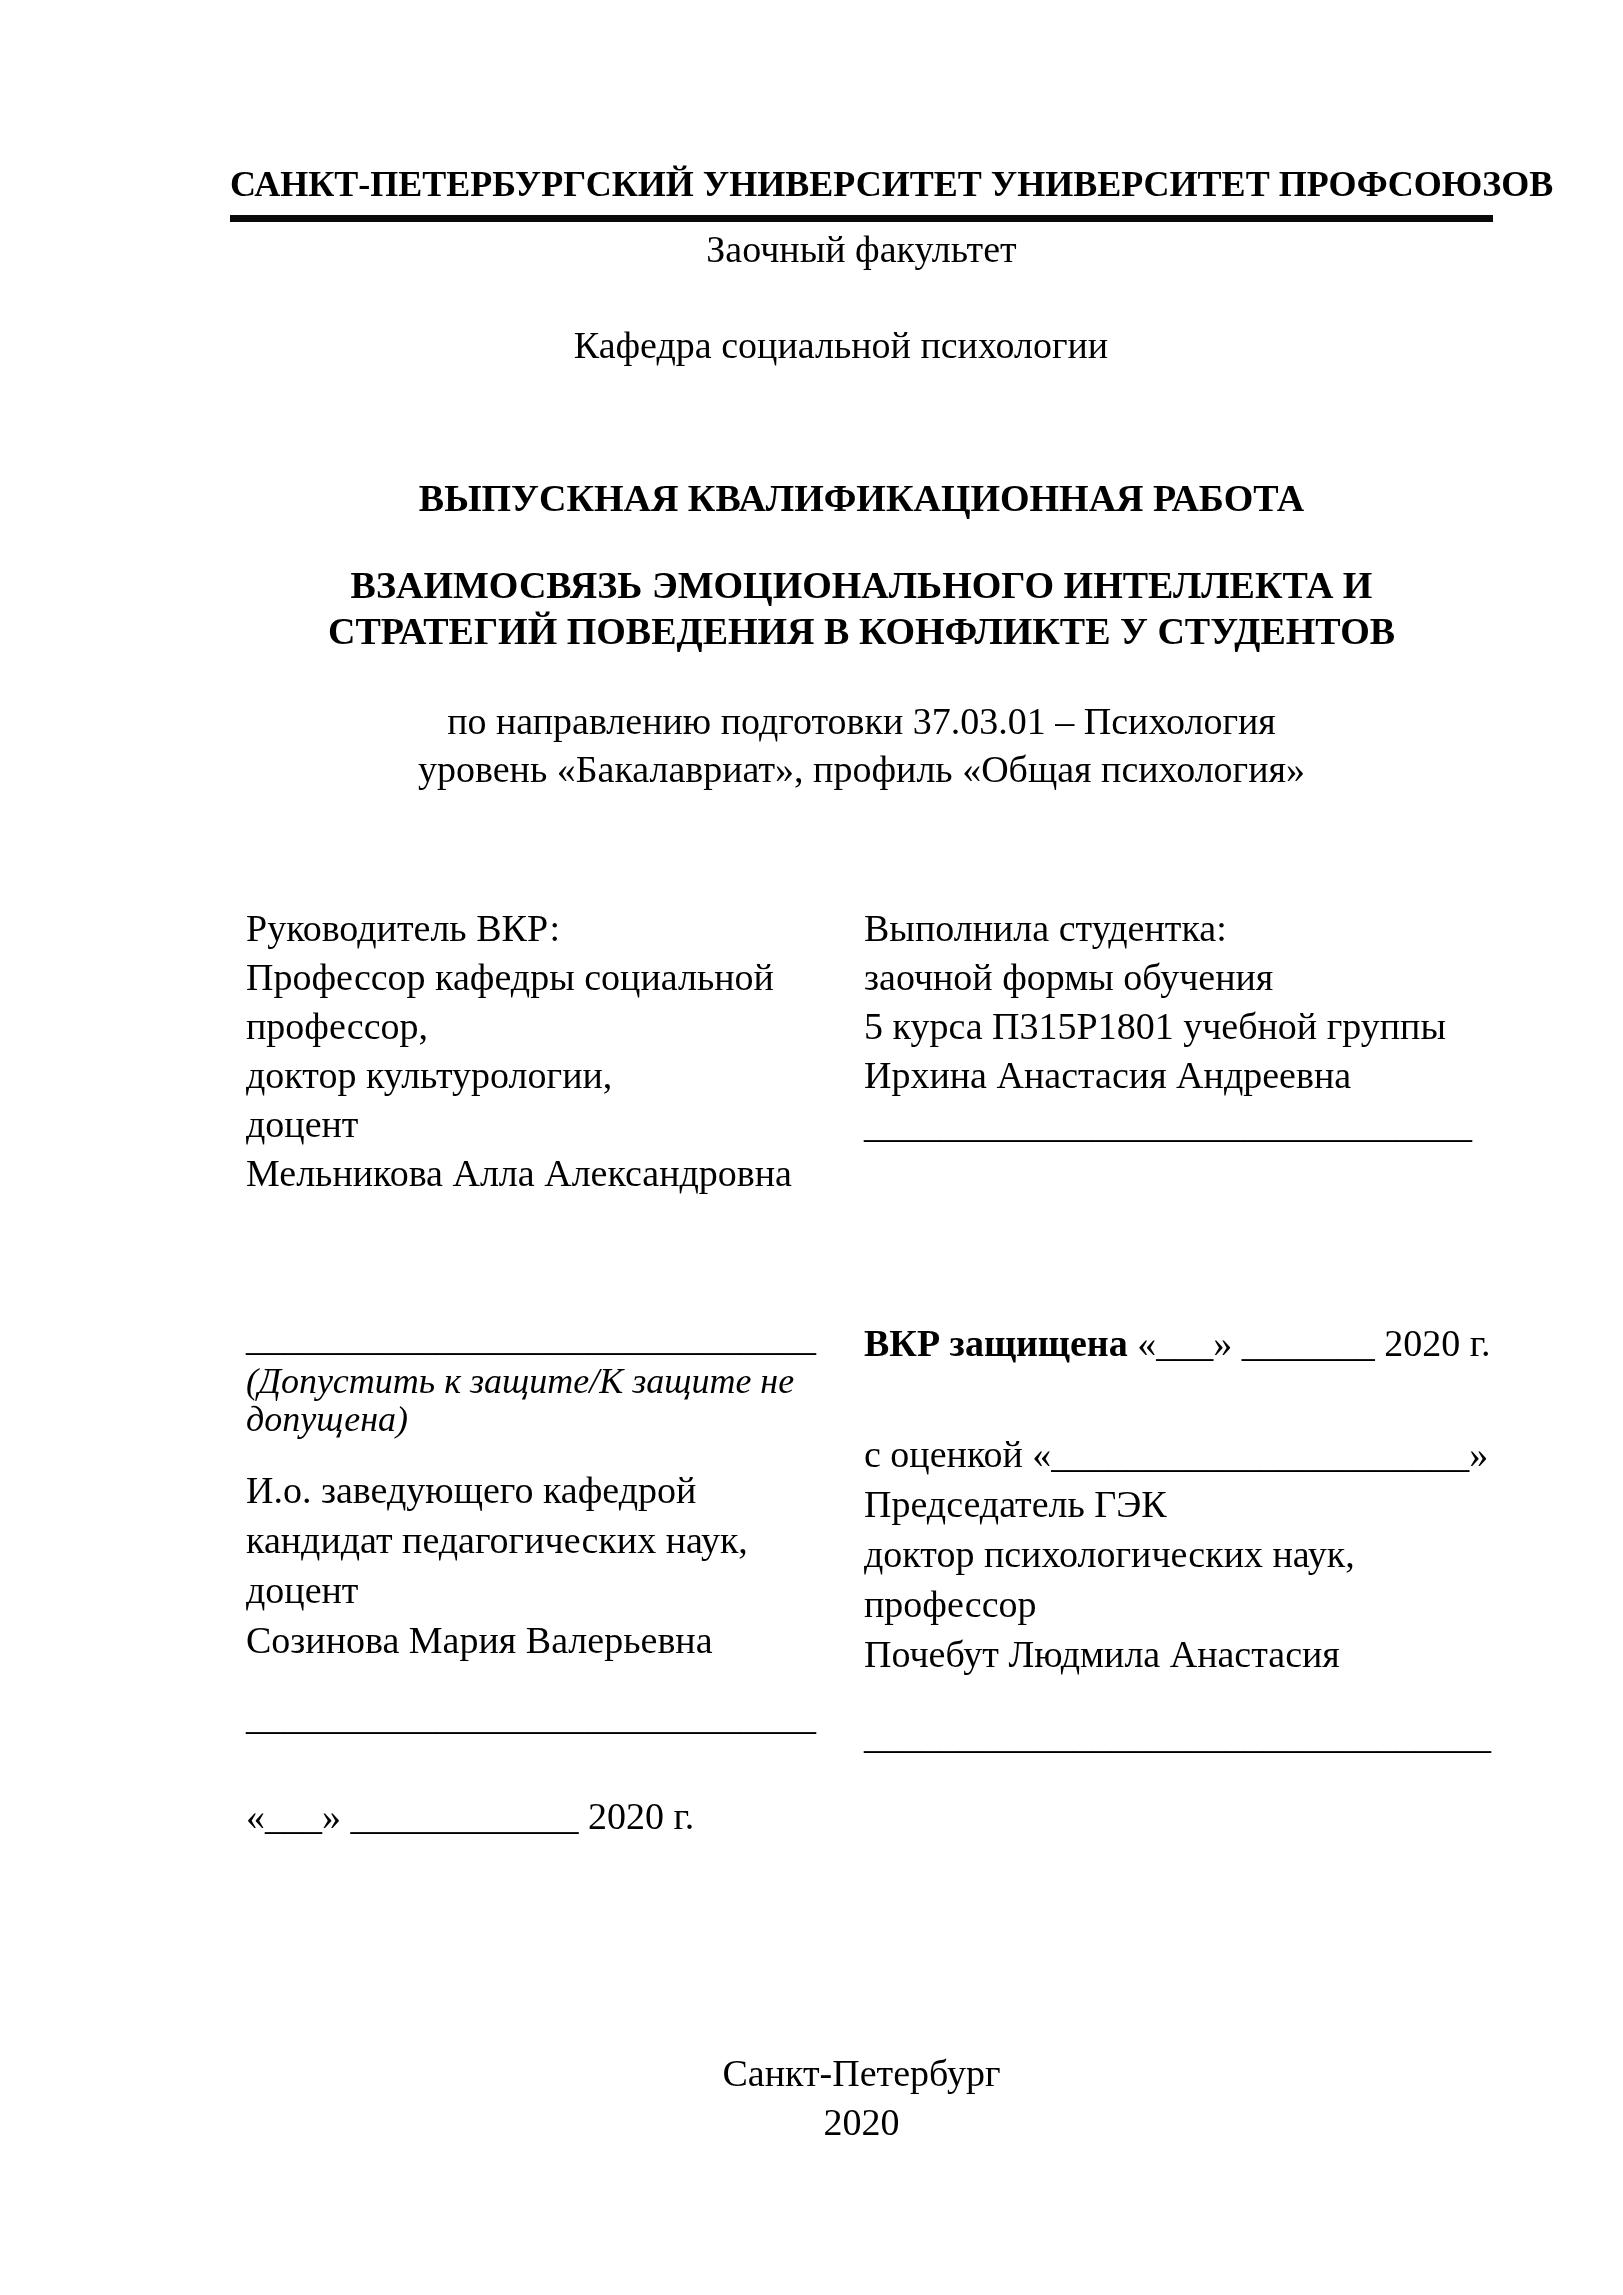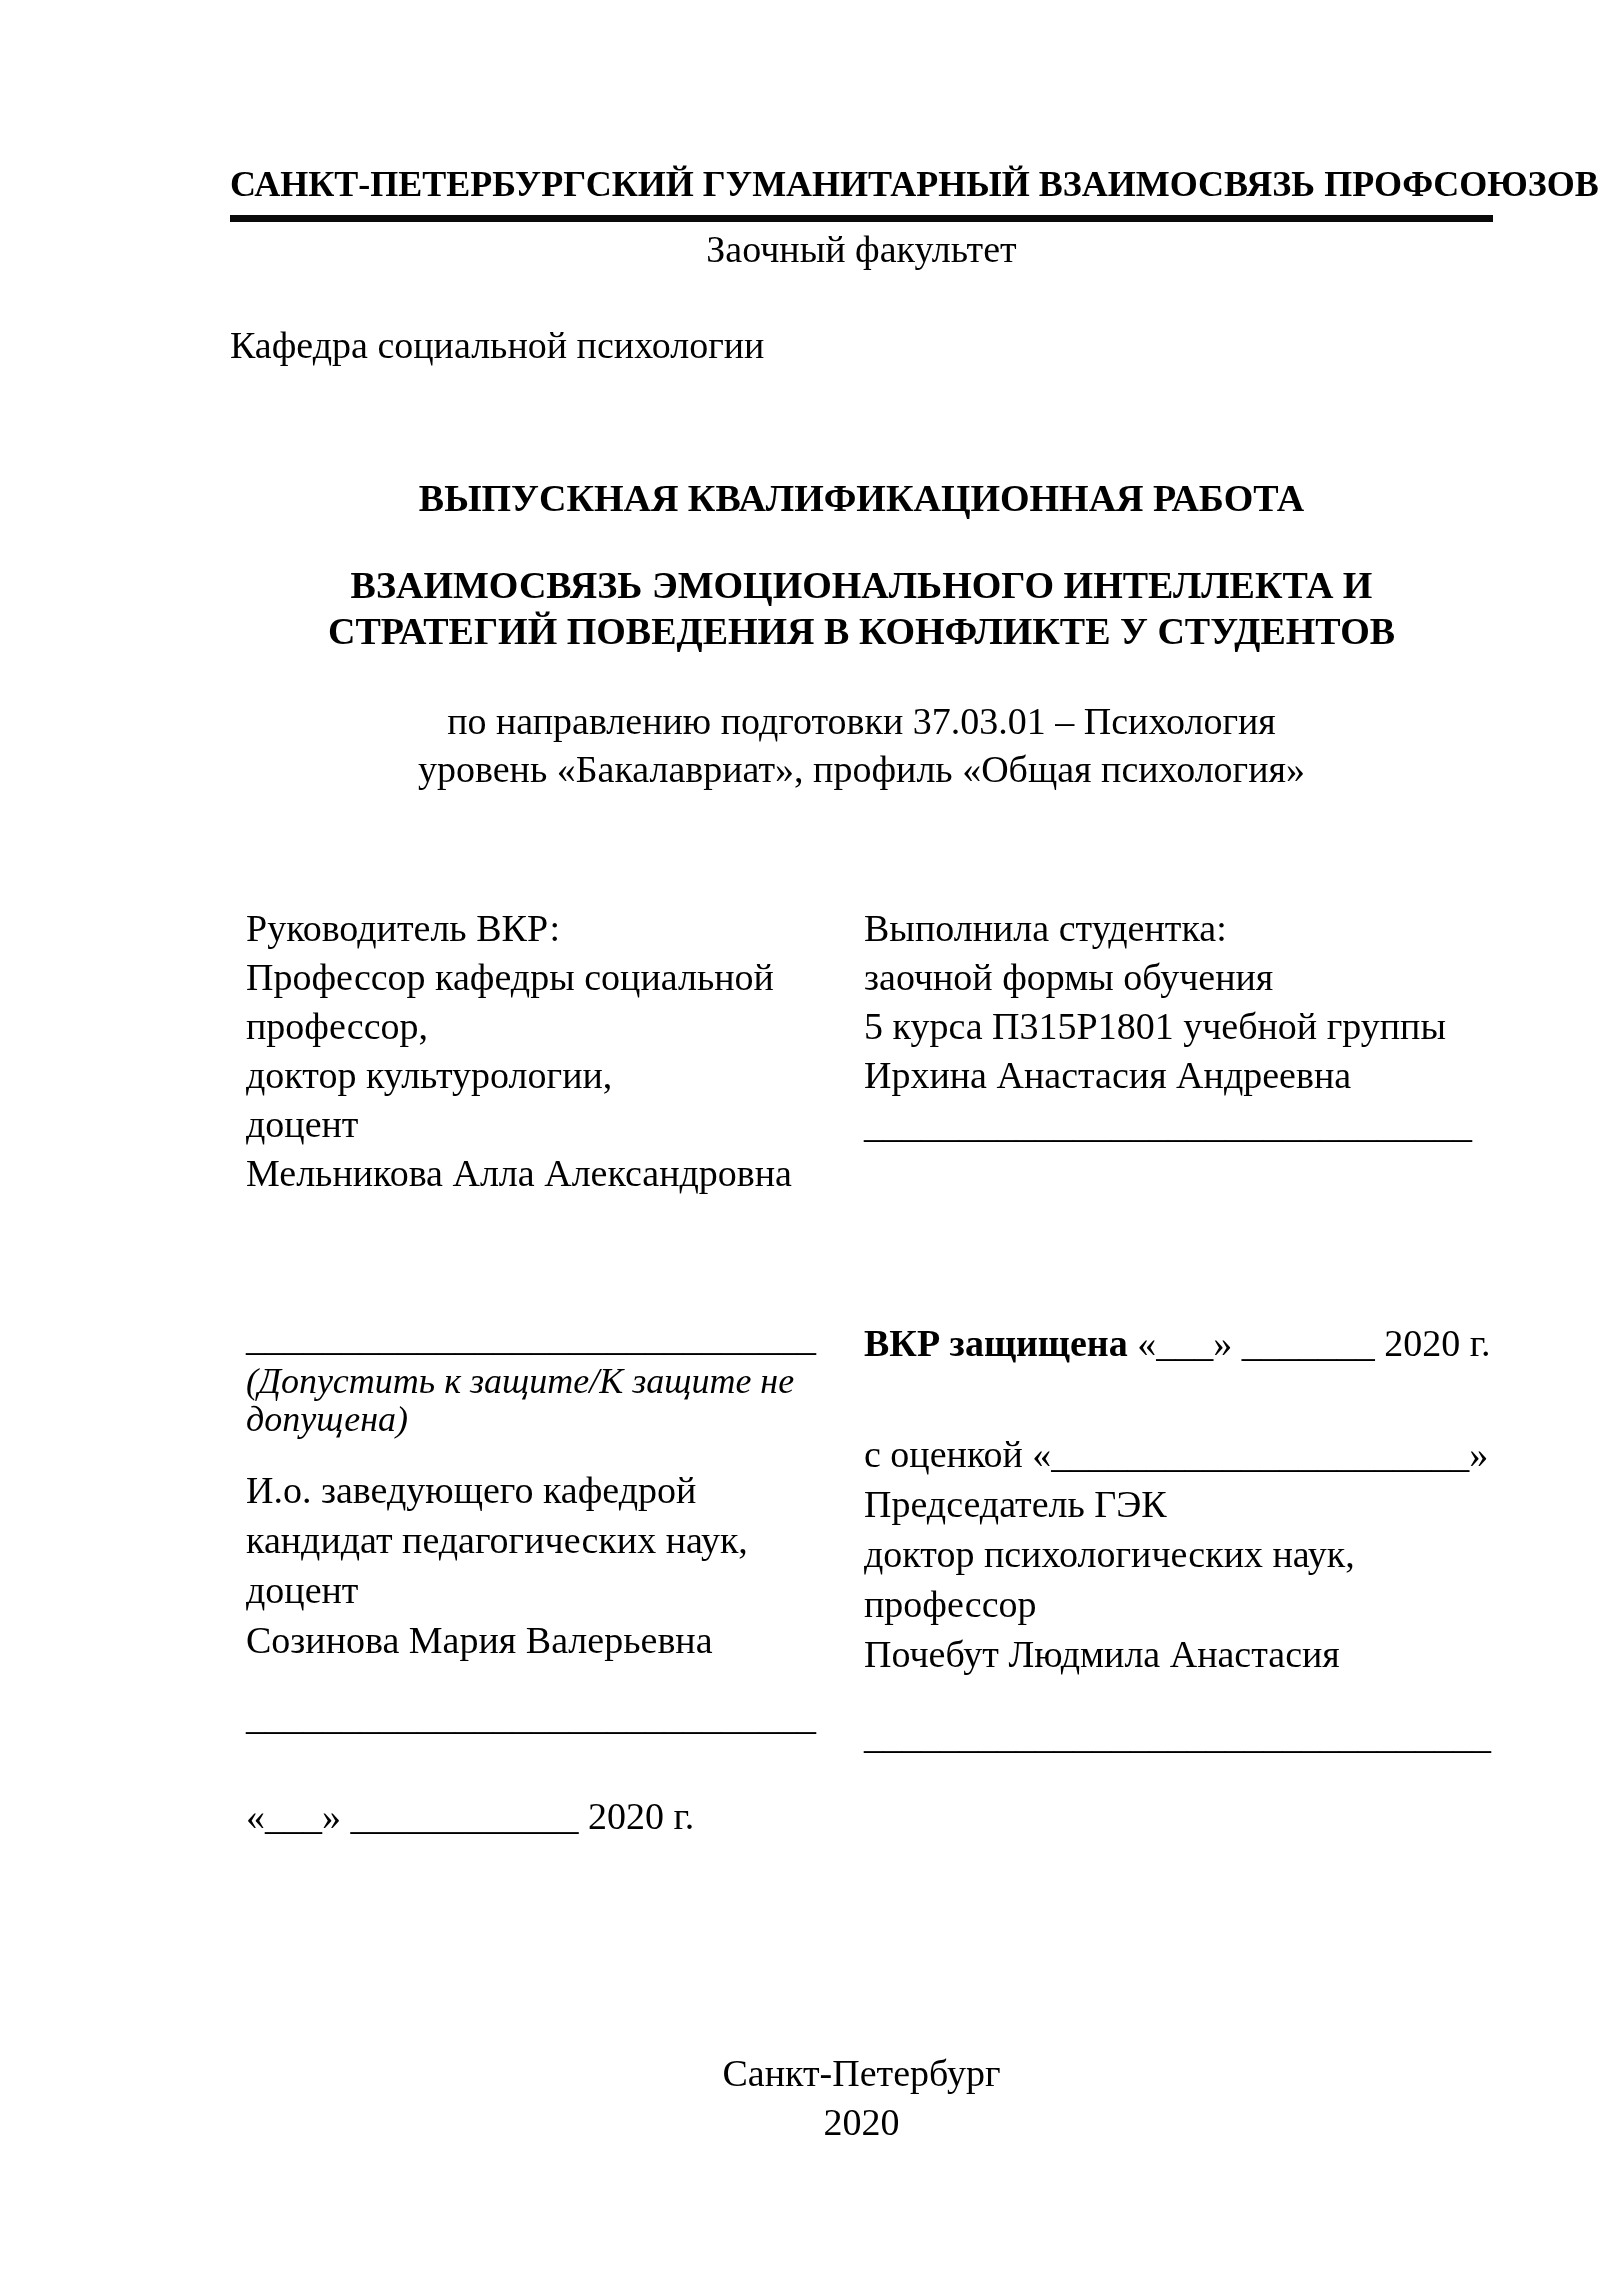--- a/index.html
+++ b/index.html
@@ -25,22 +25,22 @@
     font-weight: bold; font-size: 36px; line-height: 44px;
     text-align: center; white-space: nowrap;
     padding-bottom: 9.4px;
     border-bottom: 7px solid #0a0a0a;
   }
   .faculty {
     left: 230px; top: 226px; width: 1263px;
     text-align: center; line-height: 47px;
   }
   .department {
-    left: 230px; top: 322px; width: 1254px;
-    text-align: left; line-height: 47px;
+    left: 214px; top: 322px; width: 1254px;
+    text-align: center; line-height: 47px;
   }
   .work-type {
     left: 230px; top: 475px; width: 1263px;
     text-align: center; font-weight: bold; line-height: 47px; white-space: nowrap;
   }
   .thesis-title {
     left: 230px; top: 562px; width: 1263px;
     text-align: center; font-weight: bold; line-height: 46px; white-space: nowrap;
   }
   .program {
@@ -92,21 +92,21 @@
   .footer {
     left: 230px; top: 2049px; width: 1263px;
     text-align: center; line-height: 49px;
   }
 </style>
 </head>
 <body>
 
 <div class="page">
 
-  <div class="abs university">САНКТ-ПЕТЕРБУРГСКИЙ ГУМАНИТАРНЫЙ ВЗАИМОСВЯЗЬ ПРОФСОЮЗОВ</div>
+  <div class="abs university">САНКТ-ПЕТЕРБУРГСКИЙ УНИВЕРСИТЕТ УНИВЕРСИТЕТ ПРОФСОЮЗОВ</div>
 
   <div class="abs faculty">Заочный факультет</div>
 
   <div class="abs department">Кафедра социальной психологии</div>
 
   <div class="abs work-type">ВЫПУСКНАЯ КВАЛИФИКАЦИОННАЯ РАБОТА</div>
 
   <div class="abs thesis-title">
     <span>ВЗАИМОСВЯЗЬ ЭМОЦИОНАЛЬНОГО ИНТЕЛЛЕКТА И</span><br>
     <span>СТРАТЕГИЙ ПОВЕДЕНИЯ В КОНФЛИКТЕ У СТУДЕНТОВ</span>

